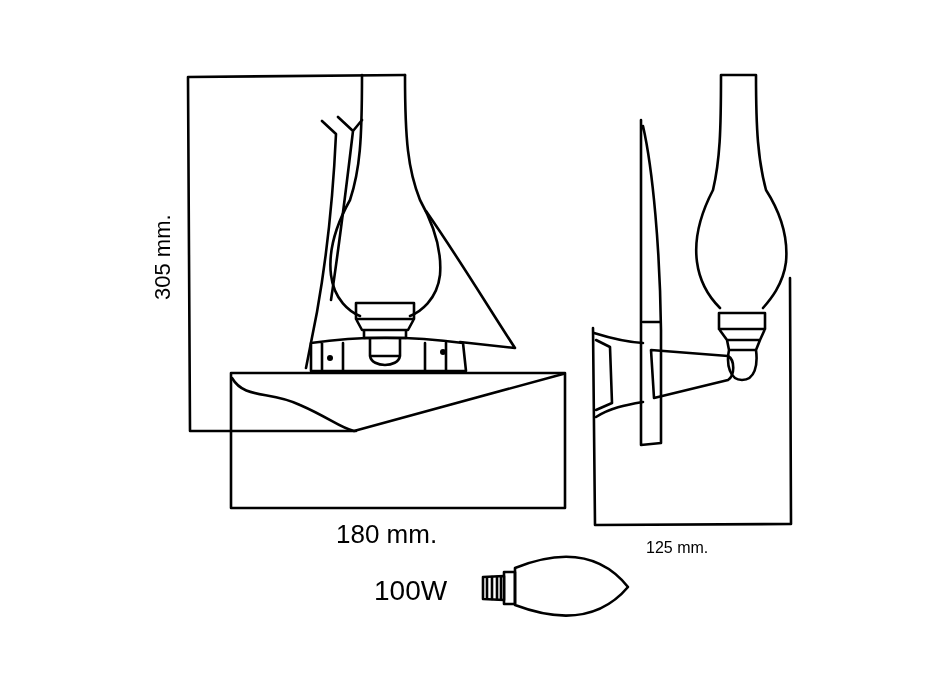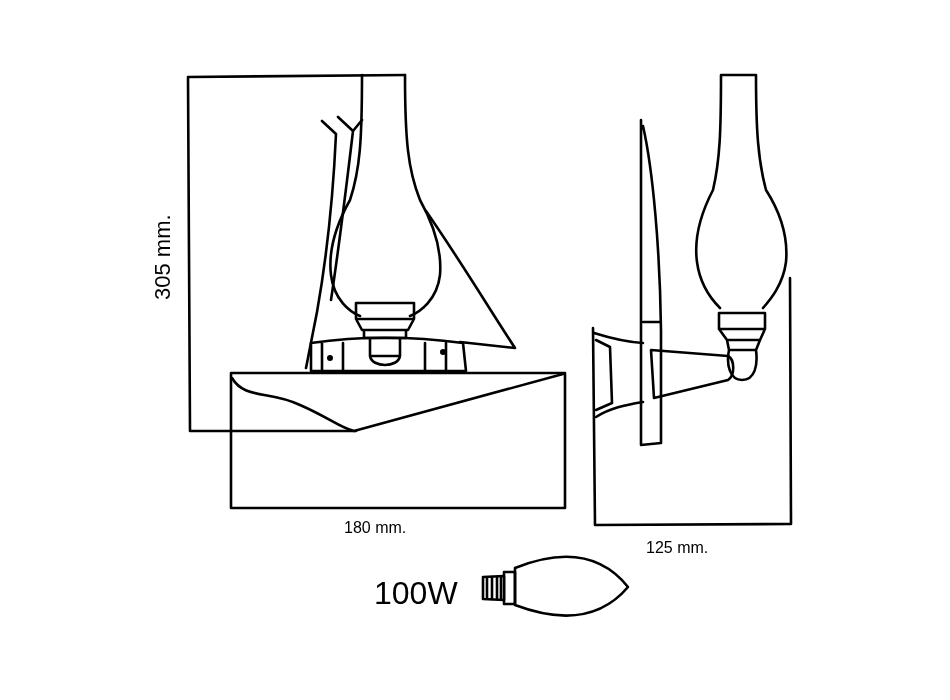--- a/index.html
+++ b/index.html
@@ -2,24 +2,24 @@
 <html><head>
   <meta charset="utf-8">
   <style>
     html, body { margin: 0; padding: 0; background: #ffffff; }
     body { width: 950px; height: 700px; position: relative; overflow: hidden; font-family: "Liberation Sans", sans-serif; }
     svg.drawing { position: absolute; left: 0; top: 0; width: 950px; height: 700px; }
     .ln { fill: none; stroke: #000; stroke-width: 2.6; stroke-linejoin: round; stroke-linecap: round; }
     .fillw { fill: #fff; stroke: #000; stroke-width: 2.6; stroke-linejoin: round; }
     .dot { fill: #000; }
     .label { position: absolute; color: #000; white-space: nowrap; }
-    .dim-width { left: 344px; top: 519px; font-size: 16px; }
+    .dim-width { left: 336px; top: 519px; font-size: 26px; }
     .dim-depth { left: 646px; top: 539px; font-size: 16px; }
     .dim-height { left: 150px; top: 300px; font-size: 22px; transform-origin: 0 0; transform: rotate(-90deg); }
-    .wattage { left: 374px; top: 575px; font-size: 32px; }
+    .wattage { left: 374px; top: 575px; font-size: 28px; }
   </style>
 </head>
 <body>
 
 <svg class="drawing" viewBox="0 0 950 700" xmlns="http://www.w3.org/2000/svg">
 
   <g>
 
     <polyline class="ln" points="405,75 188,77 190,431 356,431"></polyline>
 

